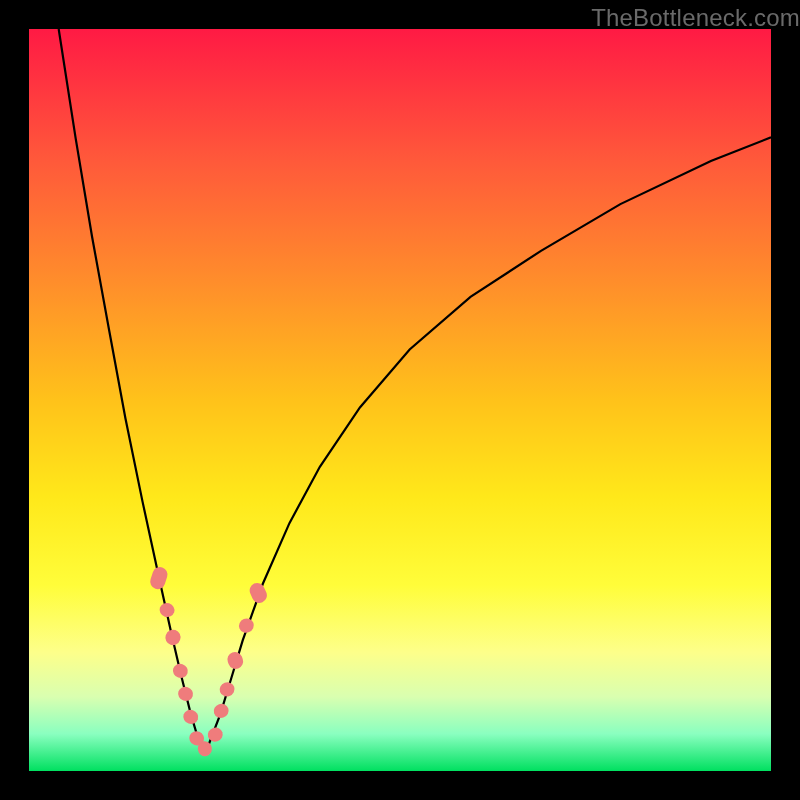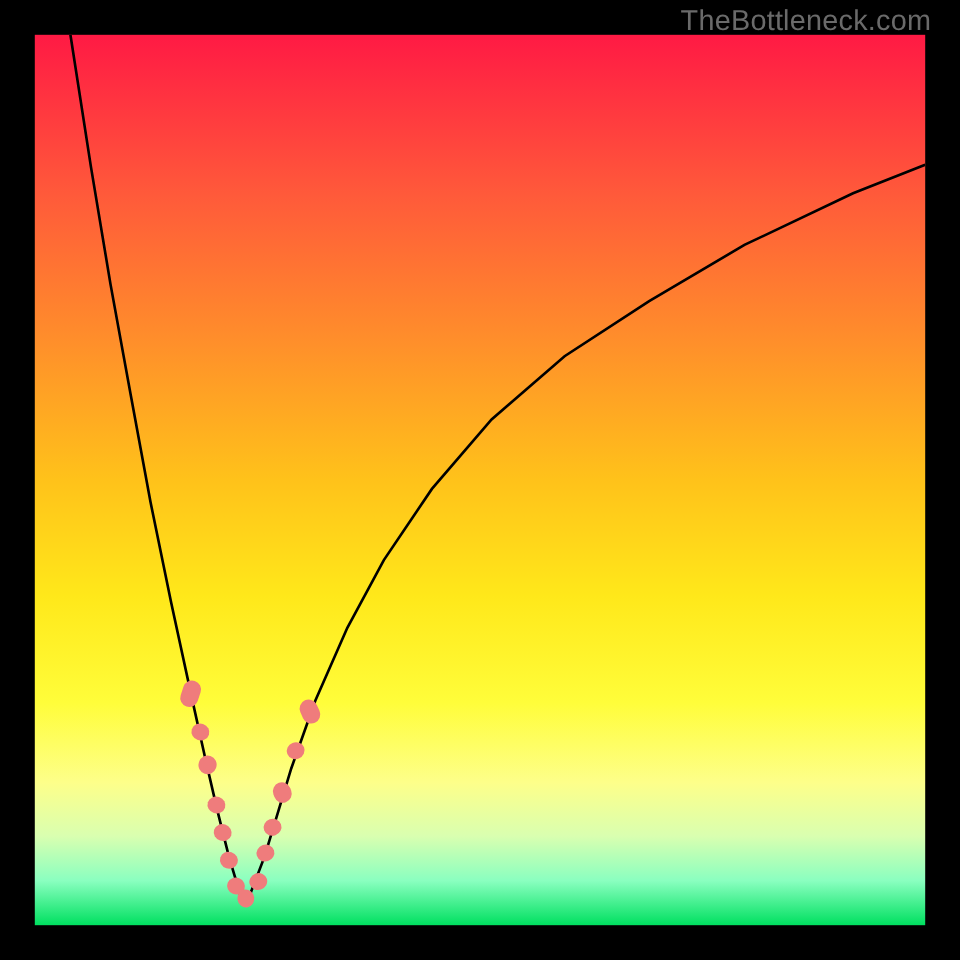--- a/index.html
+++ b/index.html
@@ -26,21 +26,21 @@
       #fffd3a 75%,
       #fdff8a 84%,
       #d9ffb0 90%,
       #8affc0 95%,
       #00e060 100%
     );
   }
   .watermark {
     position: absolute;
     top: 4px;
-    right: 24px;
+    right: 0;
     color: #6a6a6a;
     font-size: 24px;
     font-weight: 400;
     letter-spacing: 0.2px;
     font-family: Arial, Helvetica, sans-serif;
   }
   svg.curves {
     position: absolute;
     left: 0;
     top: 0;

